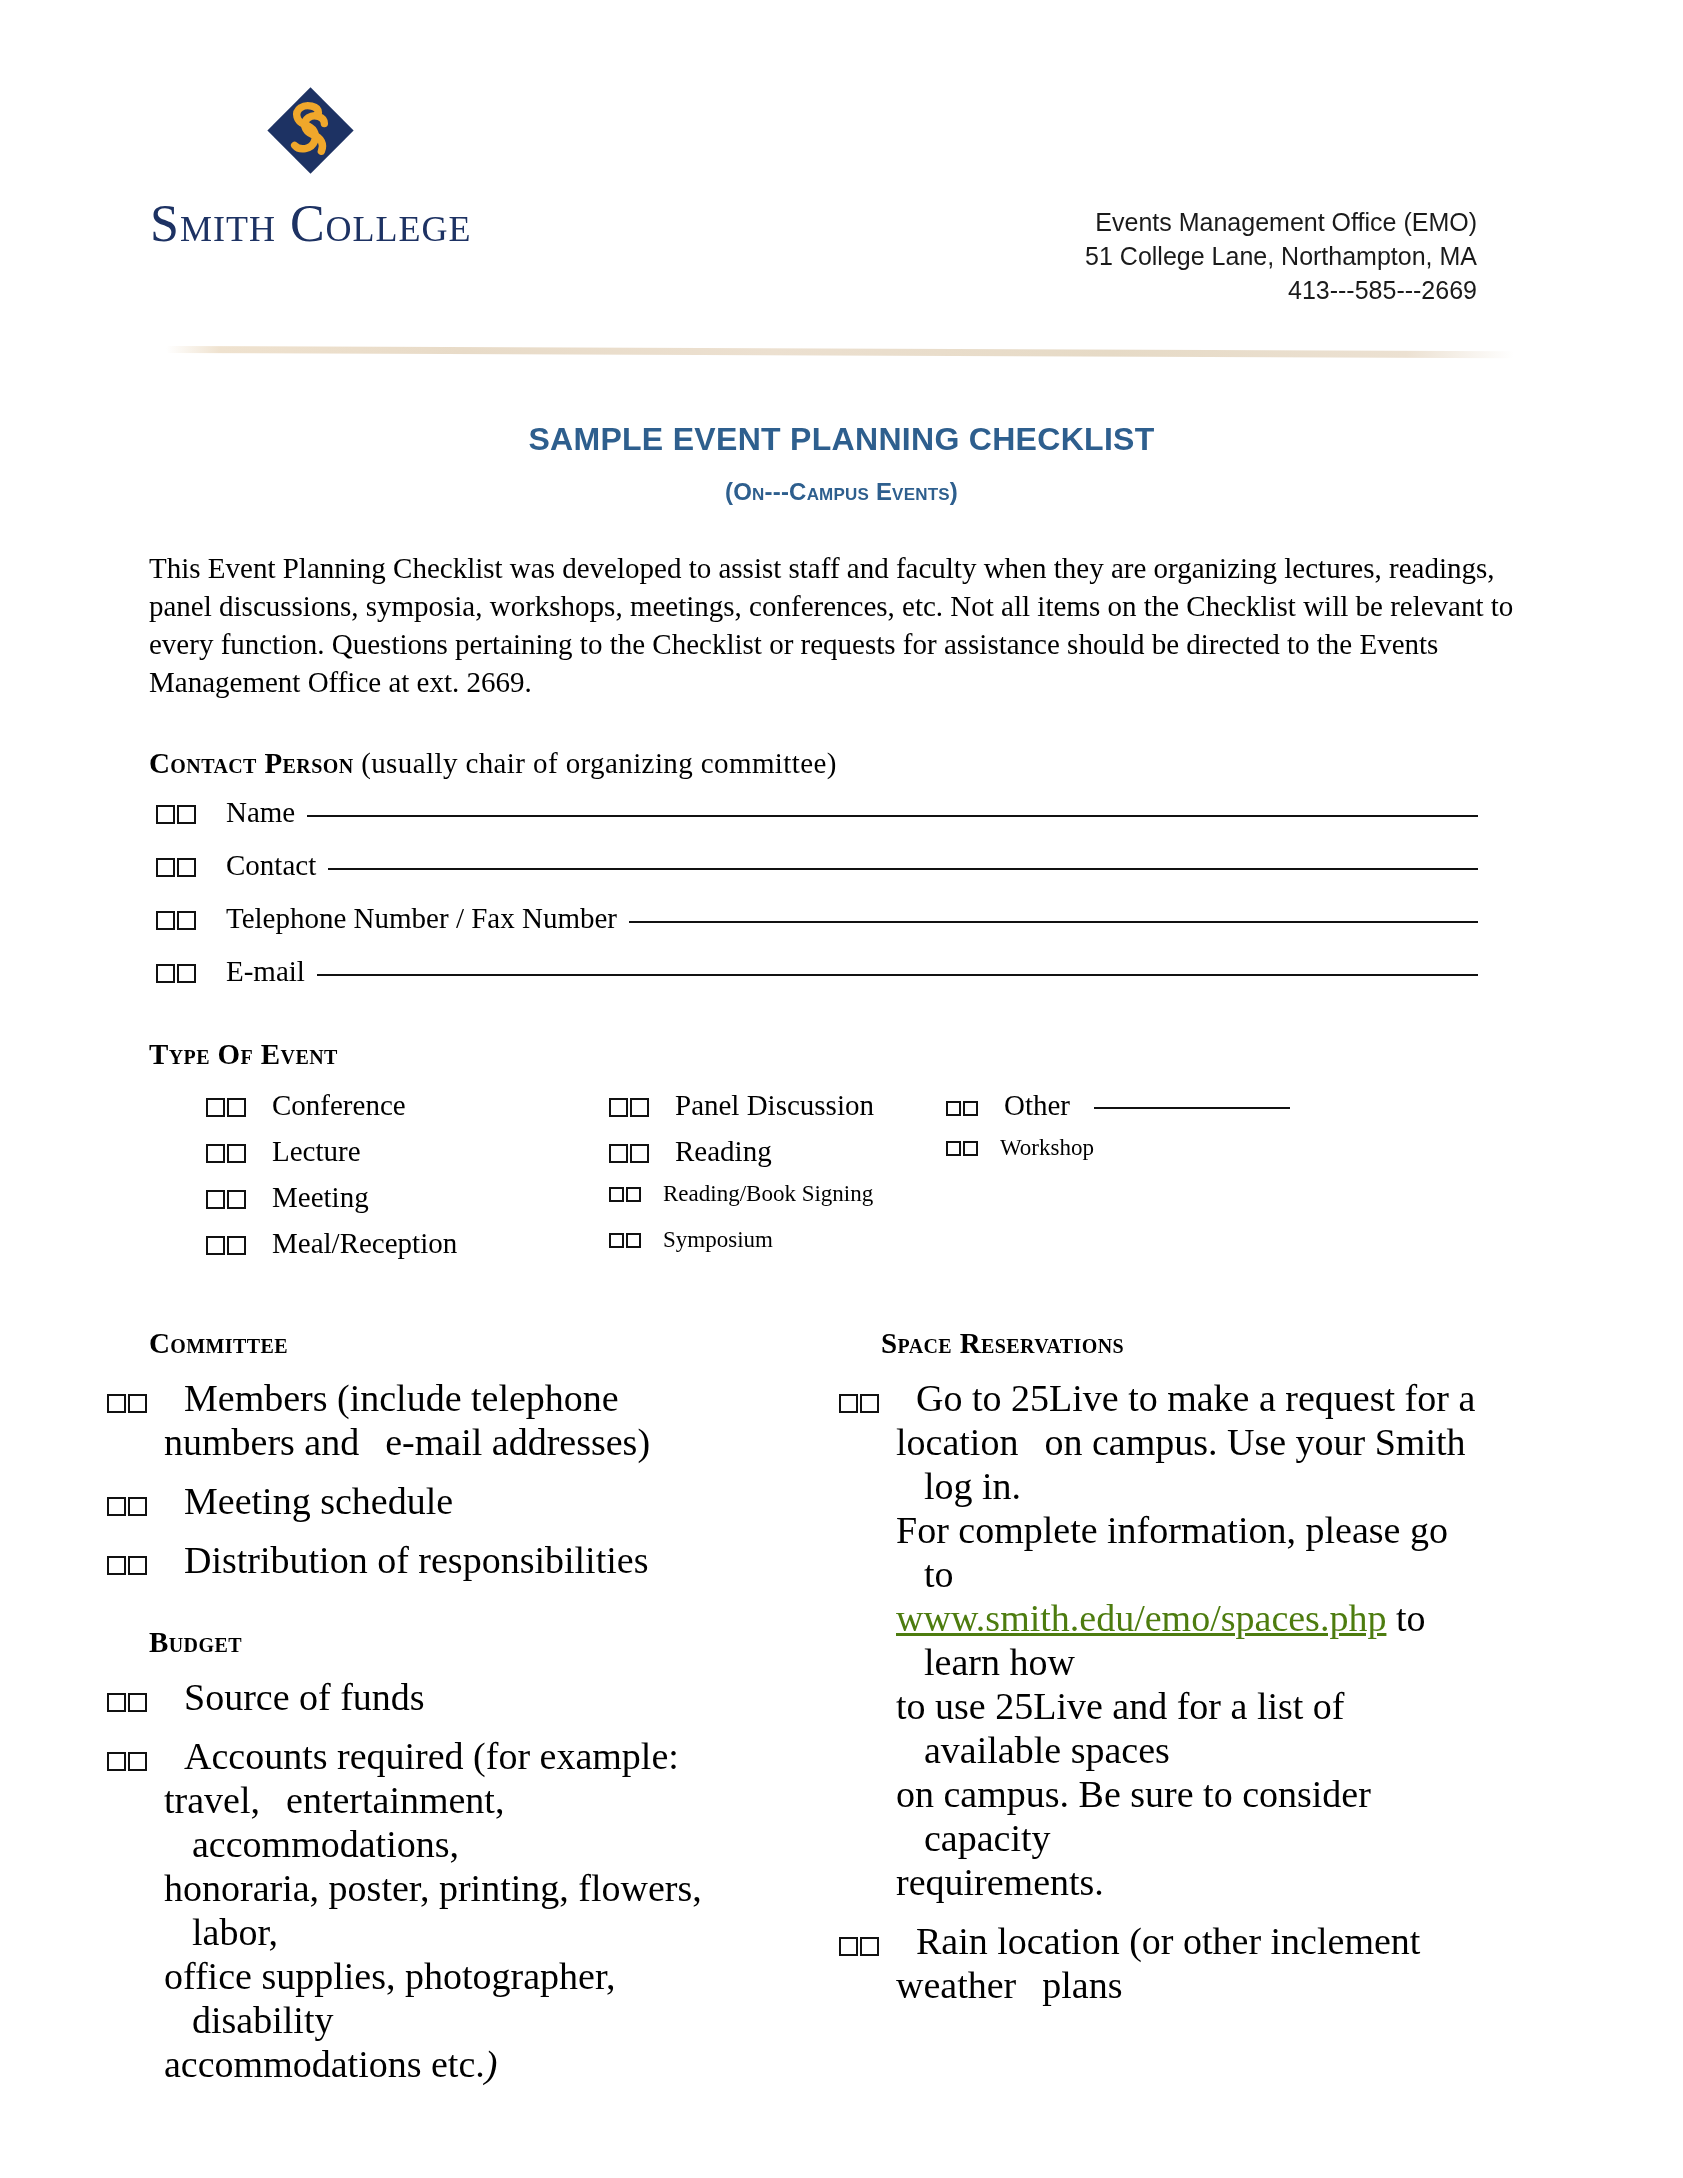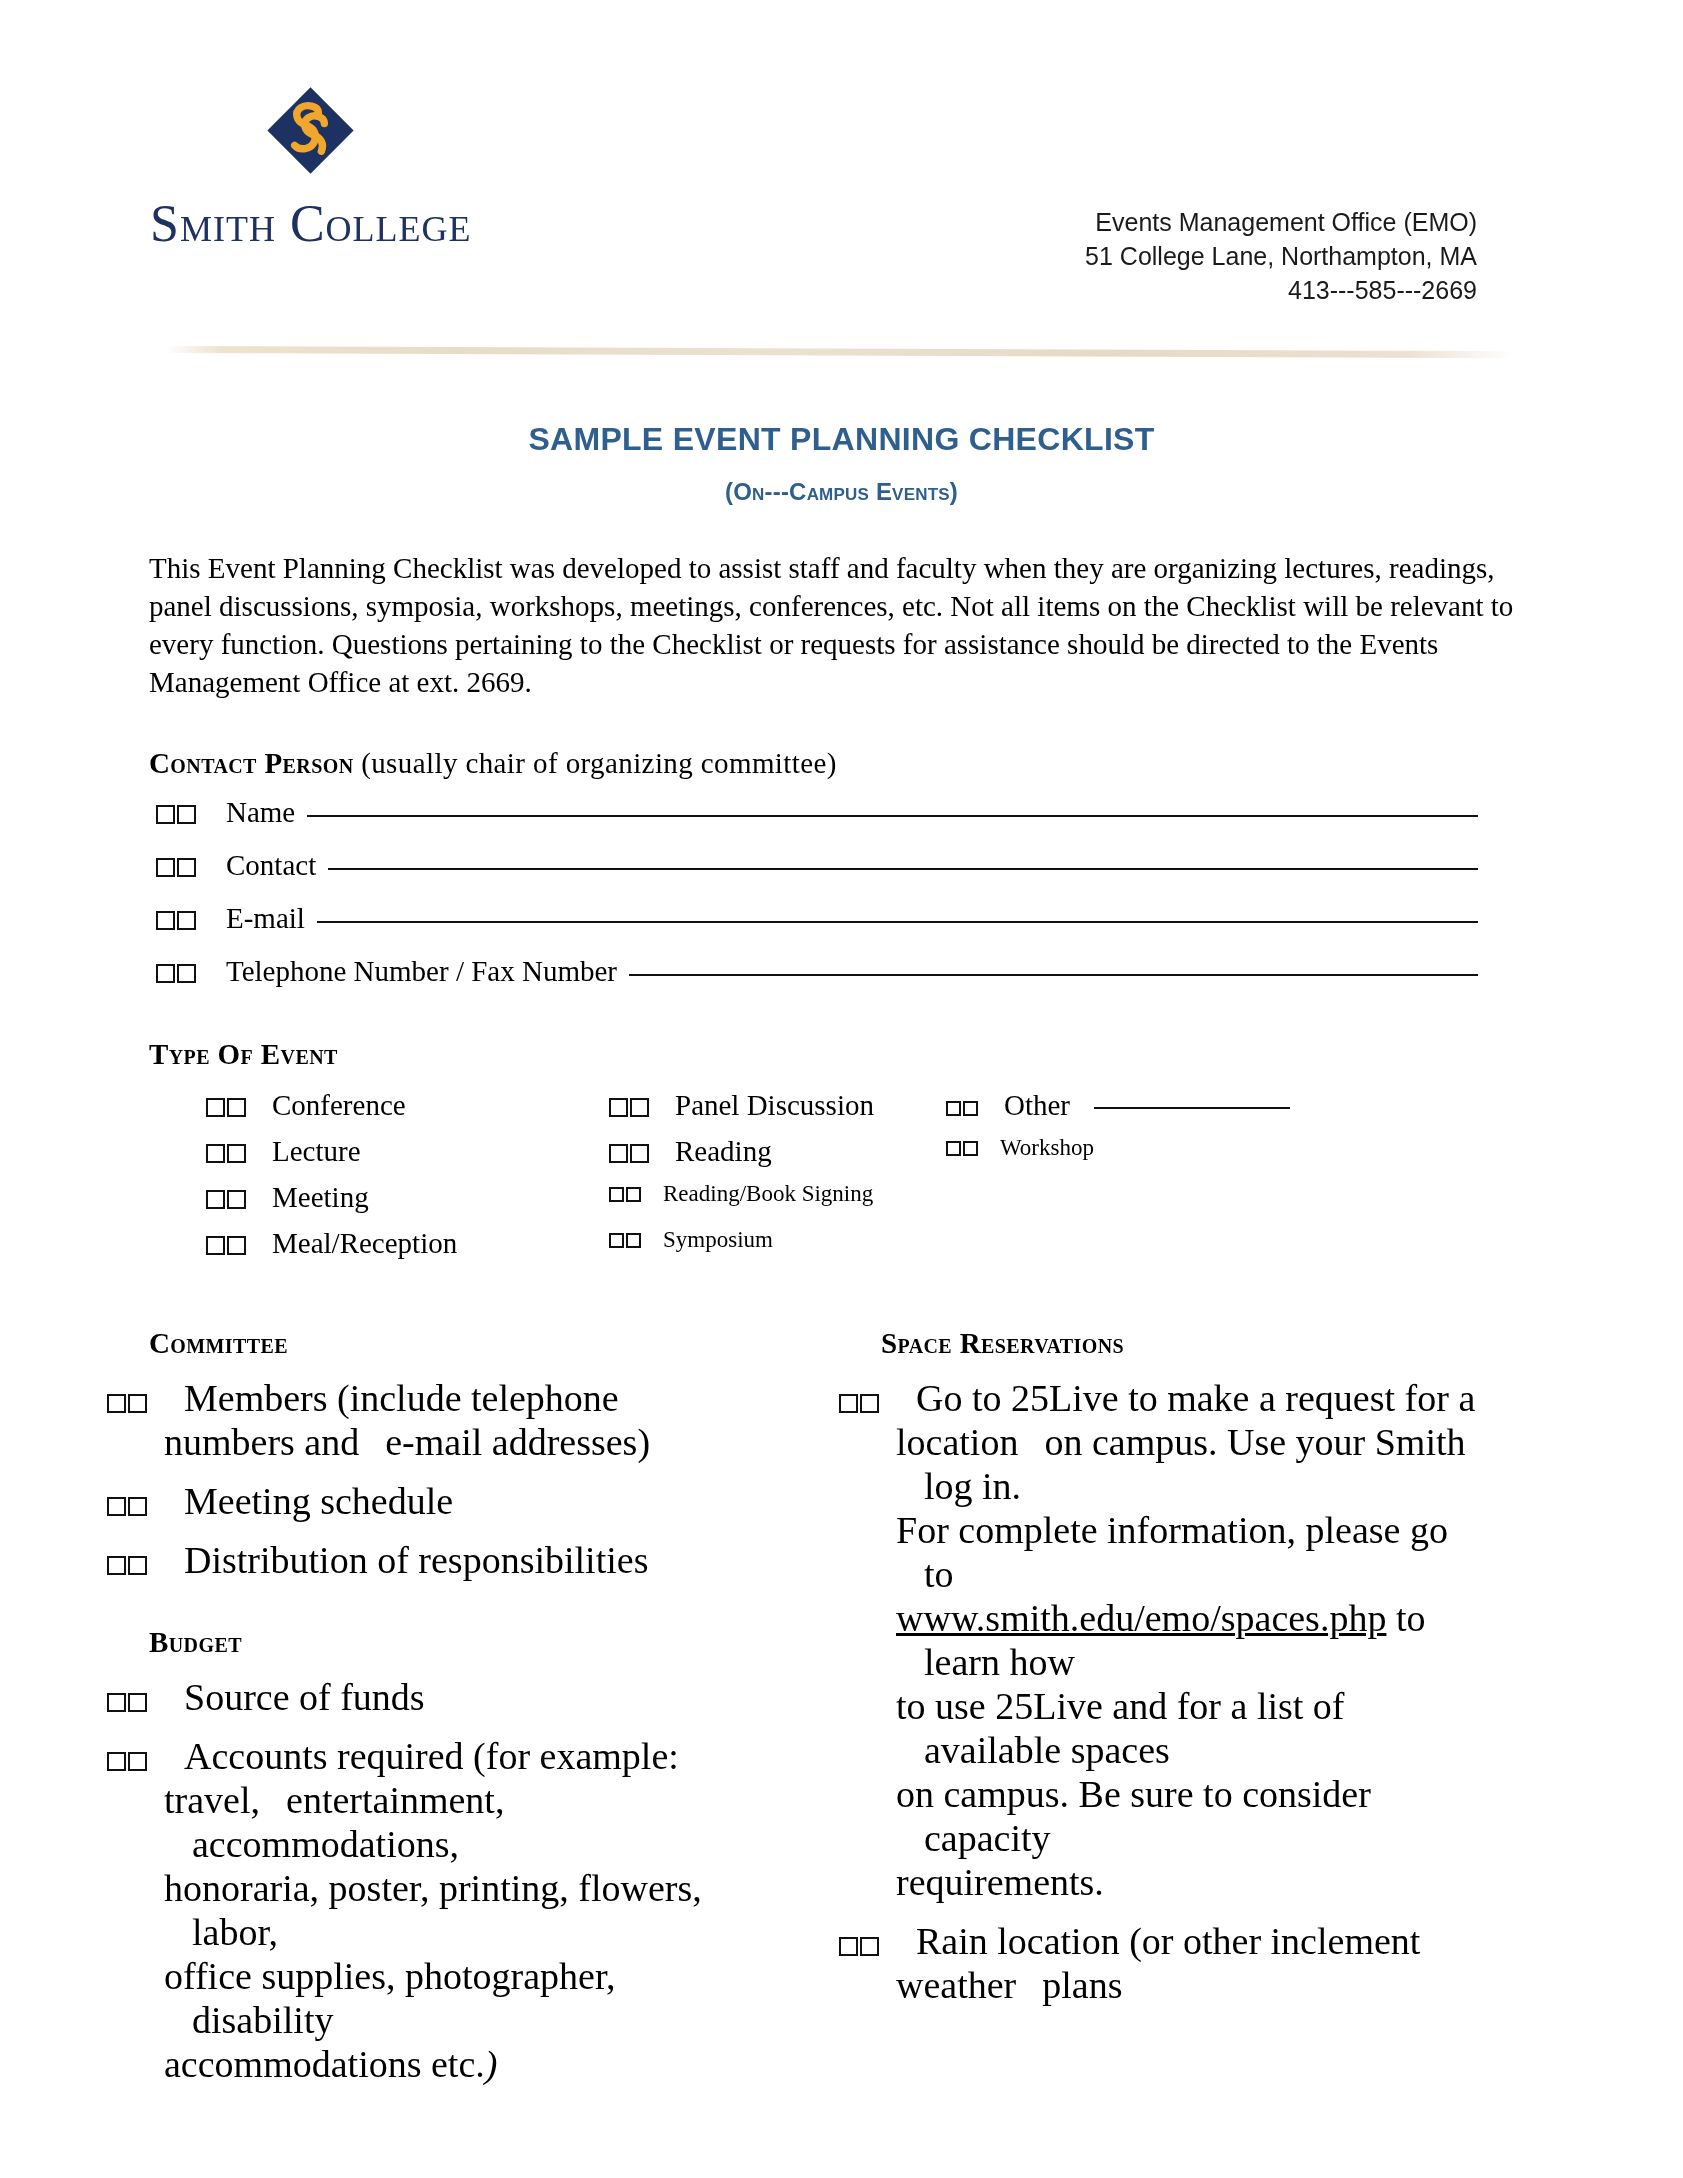--- a/index.html
+++ b/index.html
@@ -249,21 +249,21 @@
     text-indent: -57px;
   }
   .b-item .hang2 {
     display: block;
     padding-left: 28px;
     text-indent: -28px;
   }
   .sp { display: inline-block; width: 26px; }
 
   a.link {
-    color: #000000;
+    color: #4d7c0f;
     text-decoration: underline;
   }
   .ital { font-style: italic; }
 </style>
 </head>
 <body>
 
 <div class="page">
 
   <div class="header">
@@ -303,26 +303,26 @@
       <span class="lbl">Name</span>
       <span class="rule"></span>
     </div>
     <div class="c-row">
       <span class="cb"><i></i><i></i></span>
       <span class="lbl">Contact</span>
       <span class="rule"></span>
     </div>
     <div class="c-row">
       <span class="cb"><i></i><i></i></span>
-      <span class="lbl">E-mail</span>
+      <span class="lbl">Telephone Number / Fax Number</span>
       <span class="rule"></span>
     </div>
     <div class="c-row">
       <span class="cb"><i></i><i></i></span>
-      <span class="lbl">Telephone Number / Fax Number</span>
+      <span class="lbl">E-mail</span>
       <span class="rule"></span>
     </div>
   </div>
 
   <div class="type-sec">
     <div class="sec-head type-head">Type Of Event</div>
 
     <div class="type-grid">
 
       <div class="tcol tcol-1">

